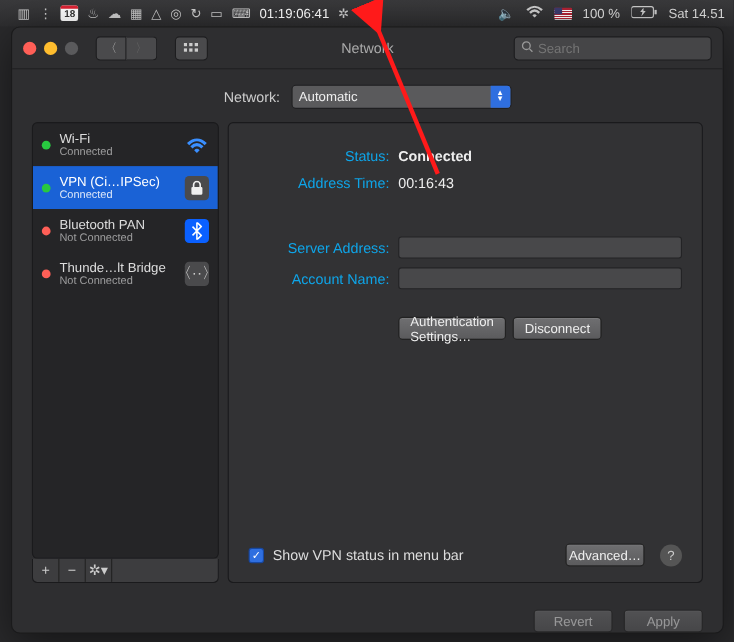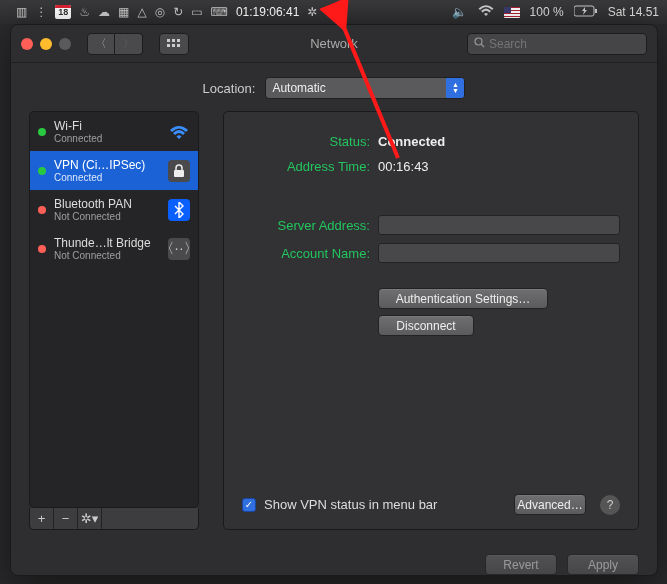--- a/index.html
+++ b/index.html
@@ -21,46 +21,46 @@
   .navbtns { display:flex; margin-left:8px; }
   .navbtn { width:28px; height:22px; background:#4a4a4c; border:1px solid #1d1d1f; display:flex; align-items:center; justify-content:center; color:#aaa; font-size:11px;}
   .navbtn:first-child{border-radius:4px 0 0 4px;} .navbtn:last-child{border-radius:0 4px 4px 0; border-left:none;}
   .gridbtn { width:30px;height:22px;background:#4a4a4c;border:1px solid #1d1d1f;border-radius:4px;display:flex;align-items:center;justify-content:center;margin-left:8px;color:#ccc;}
   .wintitle { position:absolute; left:50%; transform:translateX(-50%); color:#aaa; font-size:13px;}
   .searchwrap { margin-left:auto; width:180px; height:22px; background:#454547; border:1px solid #1c1c1e; border-radius:4px; display:flex; align-items:center; padding:0 6px; color:#888; font-size:12px; gap:4px;}
   .searchwrap input { background:transparent; border:none; outline:none; color:#ddd; font-size:12px; width:100%; }
   .locrow { display:flex; align-items:center; justify-content:center; gap:10px; padding:14px 0 12px; color:#ccc; font-size:13px;}
   .select { width:200px; height:22px; background:#5a5a5c; border:1px solid #1f1f21; border-radius:4px; display:flex; align-items:center; padding:0 6px; color:#eee; font-size:12px; position:relative;}
   .select .arrows{ position:absolute; right:0; top:0; bottom:0; width:18px; background:#2f6fe0; border-radius:0 3px 3px 0; display:flex; flex-direction:column; align-items:center; justify-content:center; color:#fff; font-size:7px; line-height:6px;}
-  .body { flex:1; display:flex; gap:24px; padding:0 18px 14px;}
+  .body { flex:1; display:flex; gap:8px; padding:0 18px 14px;}
   .sidebar { width:170px; display:flex; flex-direction:column;}
   .svclist { flex:1; background:#252527; border:1px solid #1a1a1c; border-radius:5px; overflow:hidden;}
   .svc { display:flex; align-items:center; padding:7px 8px; gap:8px; color:#ddd; font-size:12px;}
   .svc.sel { background:#1a62d6; color:#fff;}
   .dot { width:8px; height:8px; border-radius:50%; flex-shrink:0;}
   .dot.green{background:#28c840;} .dot.red{background:#ff5f57;}
   .svc .txt { flex:1; overflow:hidden; }
   .svc .name { font-weight:500; white-space:nowrap; overflow:hidden; text-overflow:ellipsis;}
   .svc .sub { font-size:10px; opacity:.65;}
   .svc.sel .sub { opacity:.85;}
   .svcicon { width:22px; height:22px; border-radius:4px; display:flex; align-items:center; justify-content:center; font-size:14px; flex-shrink:0;}
   .svcicon.wifi{color:#3a8fff;}
   .svcicon.lock{background:#4a4a4c;color:#eee;}
   .svcicon.bt{background:#0a60ff;color:#fff;}
   .svcicon.tb{background:#4a4a4c;color:#ccc;}
   .sidebarctl { height:22px; display:flex; background:#3d3d3f; border:1px solid #1a1a1c; border-top:none; border-radius:0 0 5px 5px;}
   .sidebarctl .btn { width:24px; display:flex; align-items:center; justify-content:center; color:#ccc; font-size:13px; border-right:1px solid #222;}
   .detail { flex:1; background:#323234; border:1px solid #1a1a1c; border-radius:5px; padding:18px 18px 14px; display:flex; flex-direction:column; color:#ddd; font-size:13px;}
   .kv { display:flex; margin-bottom:6px; gap:8px; align-items:center; min-height:22px;}
-  .kv .k { width:128px; text-align:right; color:#22c55e;}
+  .kv .k { width:128px; text-align:right; color:#0ea5e9;}
   .kv .v { flex:1; color:#eee;}
   .kv .v.bold { font-weight:600;}
   .kv input[type=text],.kv input[type=password]{ flex:1; height:20px; background:#48484a; border:1px solid #232325; border-radius:3px; color:#eee; padding:0 5px; font-size:12px;}
   .gap { height:34px; }
-  .btns { margin-left:136px; display:flex; flex-direction:column; gap:6px; width:170px; margin-top:18px;}
+  .btns { margin-left:136px; display:flex; flex-direction:row; gap:6px; width:170px; margin-top:18px;}
   .macbtn { height:21px; background:linear-gradient(#6f6f71,#5b5b5d); border:1px solid #222; border-radius:4px; color:#eee; font-size:12px; display:flex; align-items:center; justify-content:center; padding:0 10px; box-shadow:inset 0 1px 0 rgba(255,255,255,.08);}
   .macbtn.wide{width:auto;}
   .detail .footer { margin-top:auto; display:flex; align-items:center; gap:8px;}
   .chk { width:14px; height:14px; background:#2f6fe0; border-radius:3px; display:flex; align-items:center; justify-content:center; color:#fff; font-size:10px; border:1px solid #1747a0;}
   .help { width:20px; height:20px; border-radius:50%; background:#555; color:#ccc; display:flex; align-items:center; justify-content:center; font-size:12px; margin-left:6px;}
   .bottombtns { display:flex; justify-content:flex-end; gap:10px; padding:10px 18px 0;}
   .bottombtns .macbtn { opacity:.55; width:72px;}
   
   .arrow-svg{position:absolute; left:0; top:0; pointer-events:none;}
 </style>
@@ -134,21 +134,21 @@
         <svg width="11" height="11" viewBox="0 0 11 11">
             <circle cx="4.5" cy="4.5" r="3.5" fill="none" stroke="#999" stroke-width="1.2"></circle>
             <line x1="7.2" y1="7.2" x2="10" y2="10" stroke="#999" stroke-width="1.2"></line>
           </svg>
       </span>
       <input type="text" placeholder="Search" style="">
     </div>
   </div>
 
   <div class="locrow">
-    <span>Location:</span>
+    <span>Network:</span>
     <div class="select">
       <span>Automatic</span>
       <span class="arrows">▲<br>▼</span>
     </div>
   </div>
 
   <div class="body">
     <div class="sidebar">
       <div class="svclist">
         <div class="svc">

